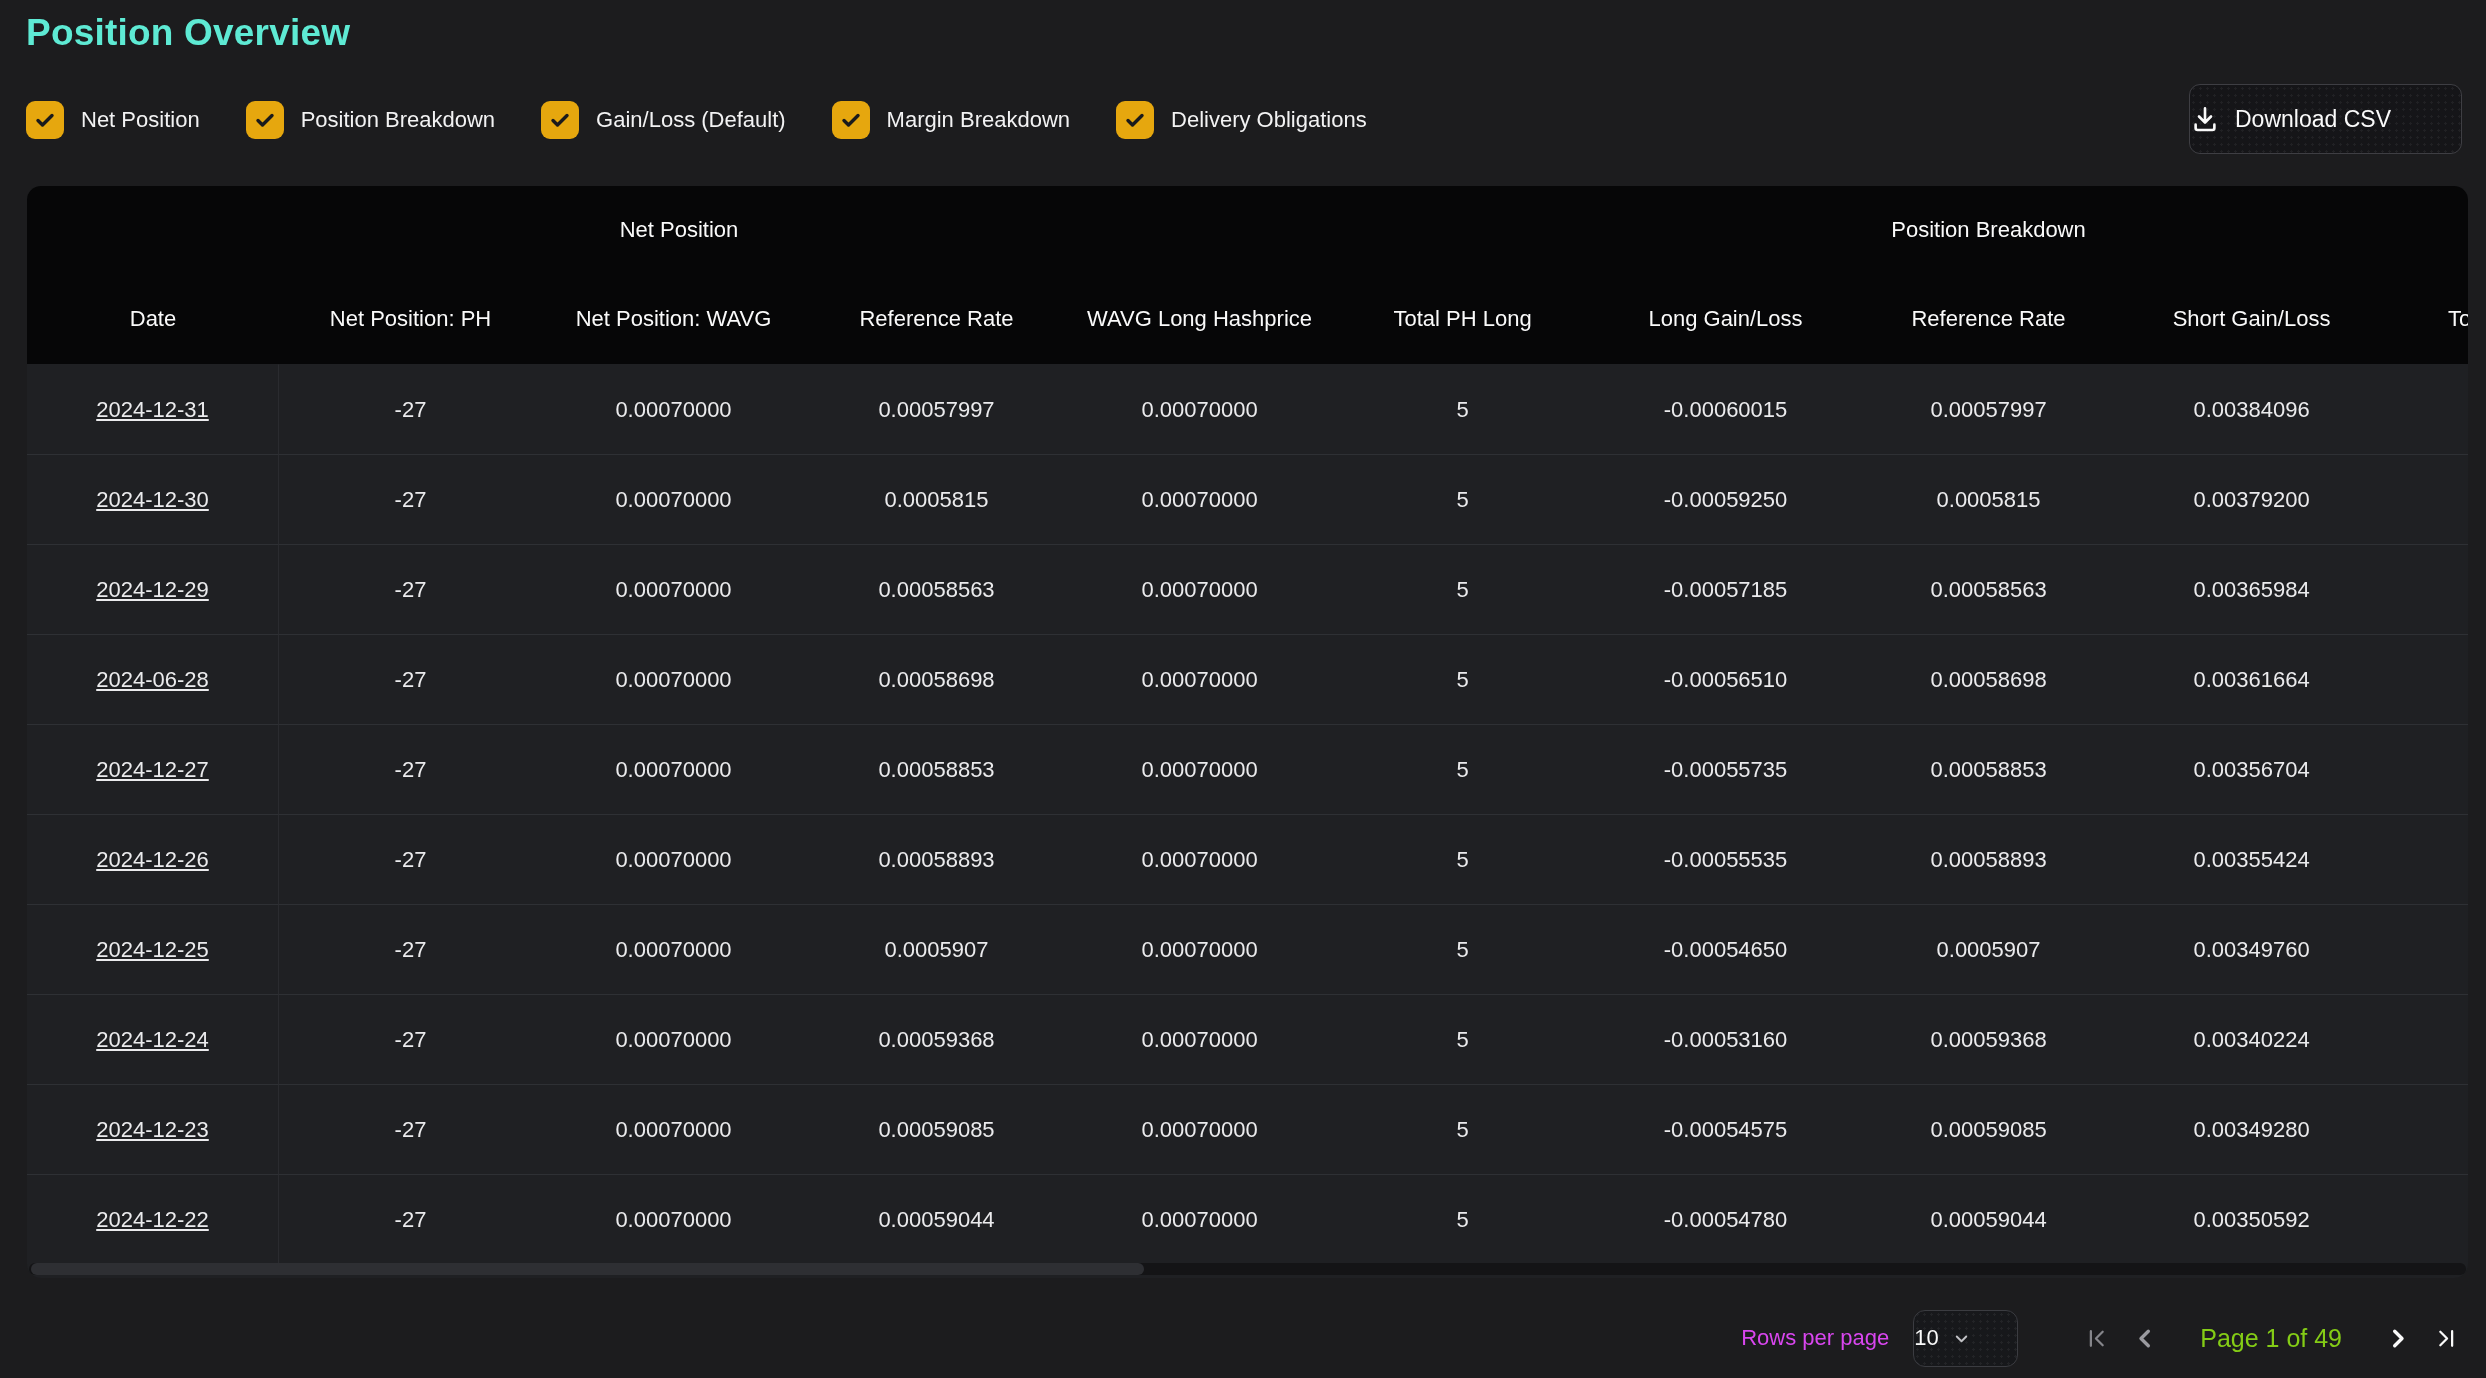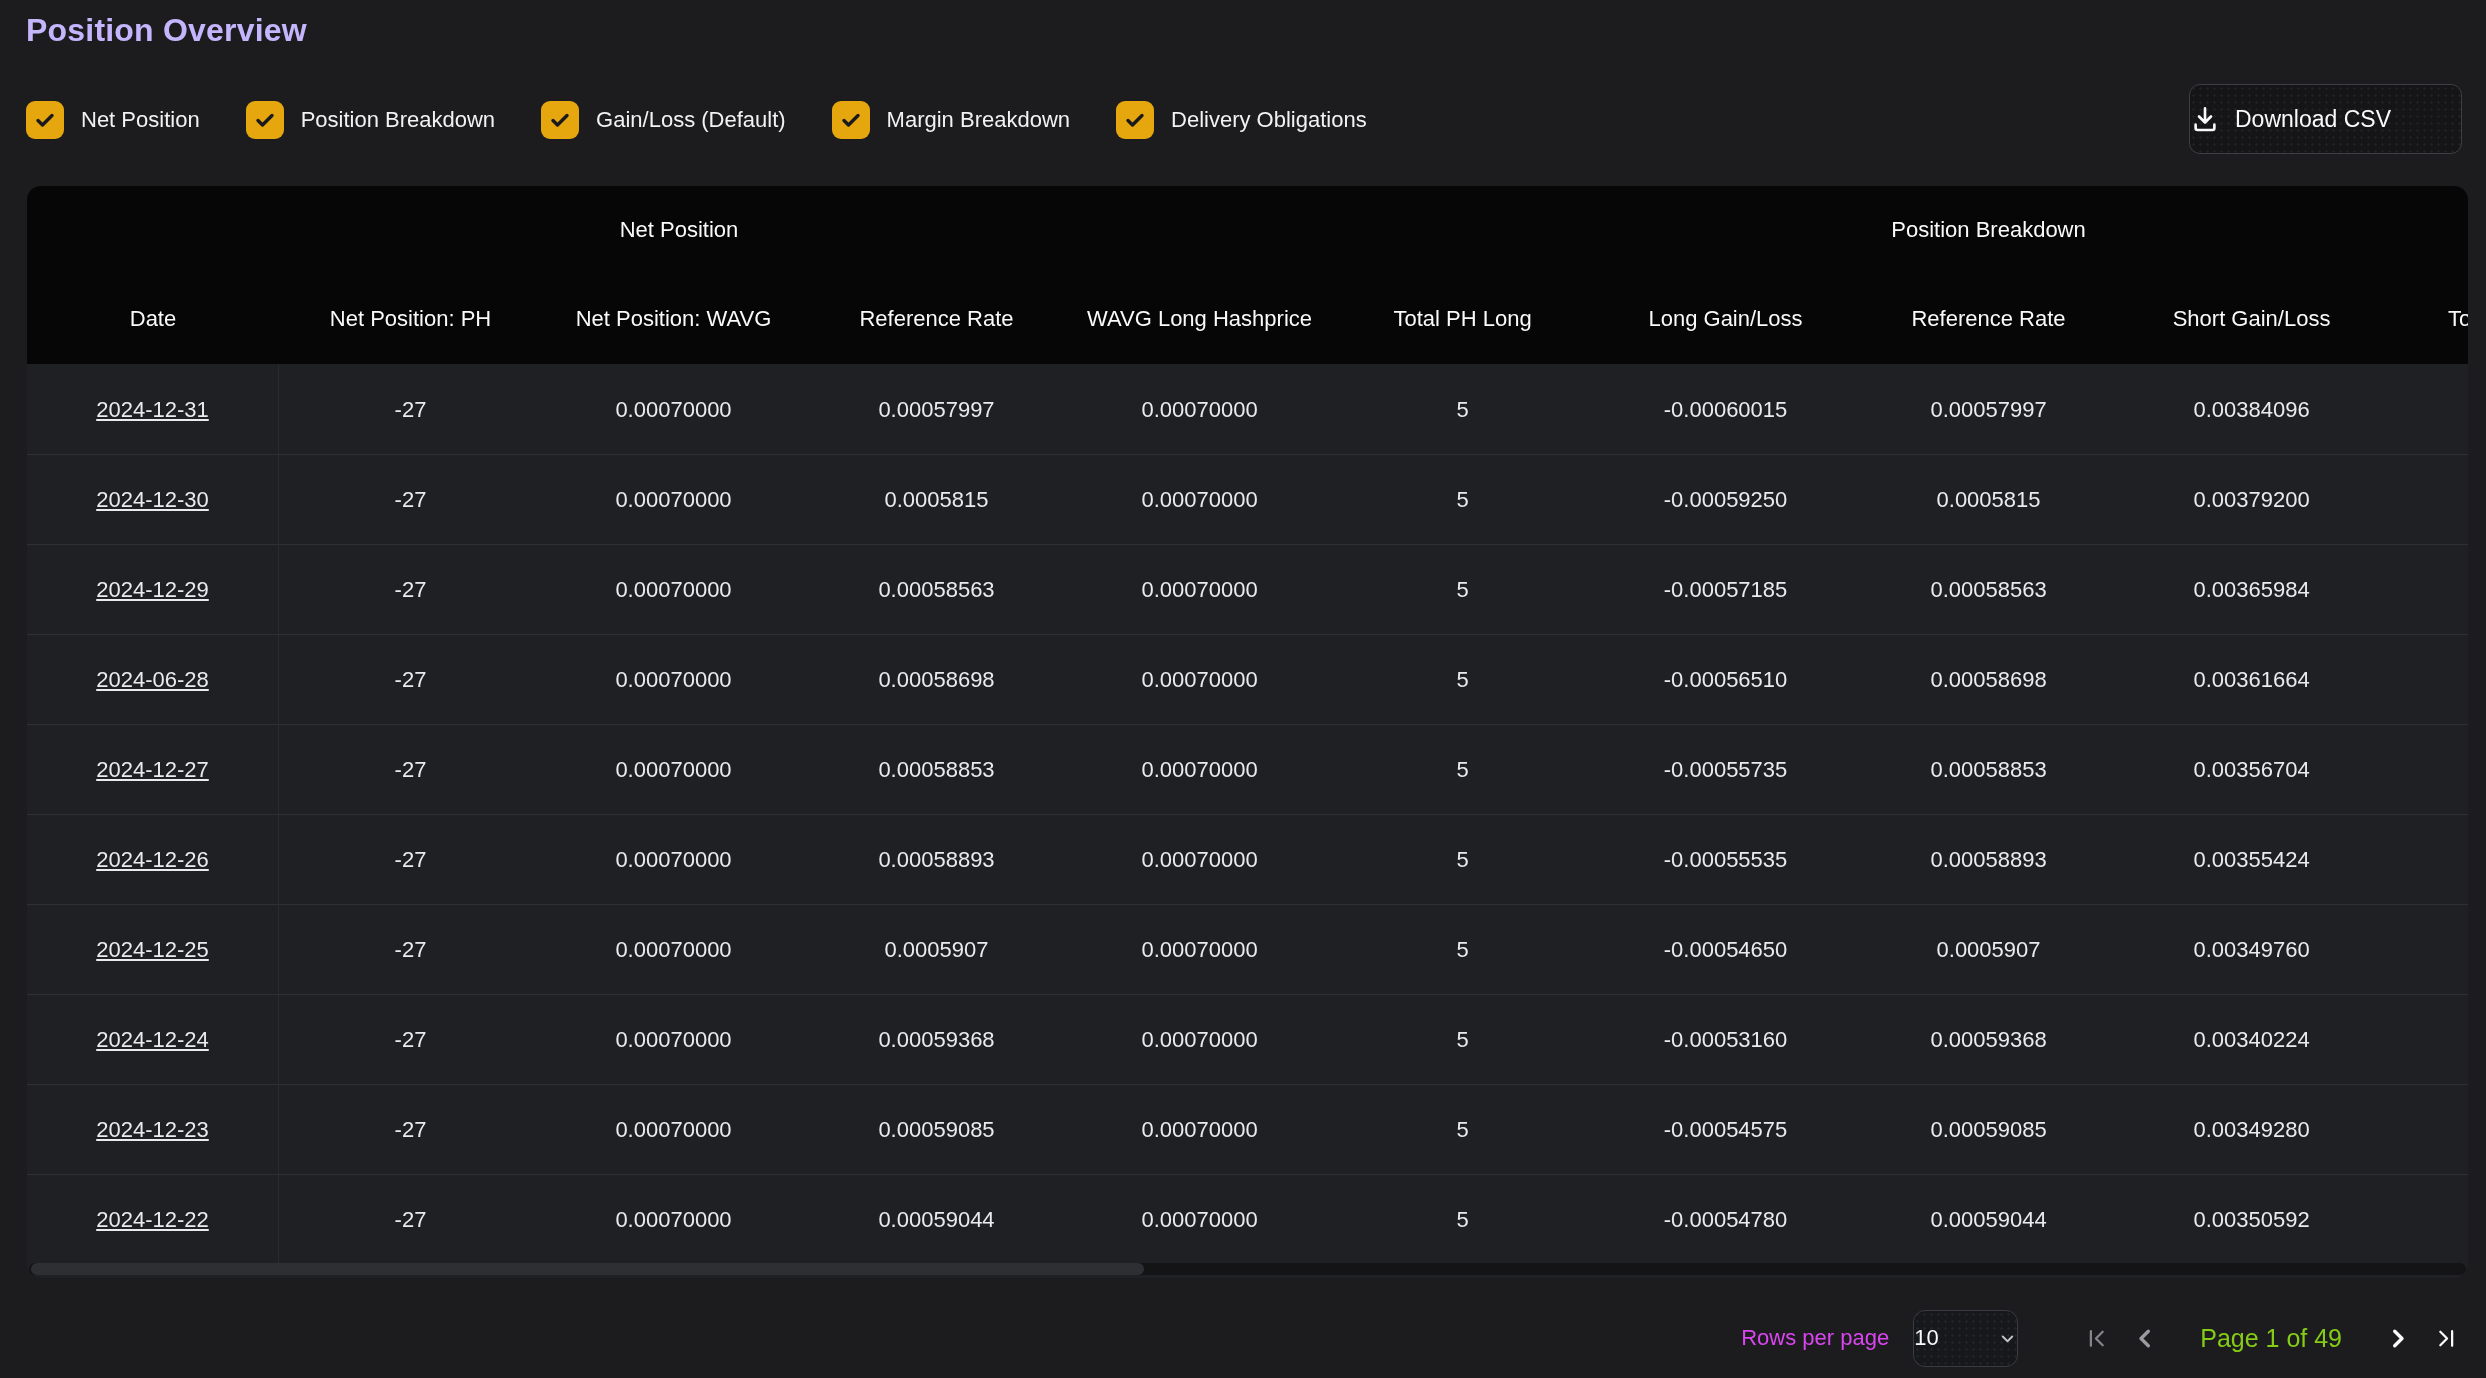--- a/index.html
+++ b/index.html
@@ -8,24 +8,24 @@
     position: relative;
     background: #1c1c1e;
     font-family: "Liberation Sans", sans-serif;
     color: #fafafa;
     overflow: hidden;
   }
 
   .page-title {
     position: absolute;
     left: 26px; top: 12px;
-    font-size: 32px;
+    font-size: 37px;
     font-weight: 700;
     letter-spacing: 0.2px;
-    color: #c4b5fd;
+    color: #5eead4;
   }
 
   
   .controls-row {
     position: absolute;
     left: 26px; top: 100px;
     height: 40px;
     display: flex;
     align-items: center;
     gap: 46px;
@@ -122,21 +122,21 @@
     height: 58px;
     display: flex;
     align-items: center;
   }
   .rpp-label { font-size: 22px; color: #d946ef; white-space: nowrap; }
   .rpp-select {
     margin-left: 24px;
     width: 105px; height: 57px;
     border: 1px solid #3b3c41;
     border-radius: 12px;
-    display: flex; align-items: center; justify-content: space-between; gap: 13px;
+    display: flex; align-items: center; justify-content: flex-start; gap: 13px;
     background-color: #17181b;
     background-image: radial-gradient(rgba(255,255,255,0.05) 1px, transparent 1.2px);
     background-size: 7px 7px;
     cursor: pointer;
   }
   .rpp-value { font-size: 22px; color: #fafafa; }
   .nav-group { margin-left: 64px; display: flex; align-items: center; gap: 21px; }
   .nav-btn { width: 28px; height: 28px; display: flex; align-items: center; justify-content: center; cursor: pointer; background: none; border: none; padding: 0; }
   .page-status { font-size: 25px; font-weight: 400; color: #84cc16; margin: 0 20px; white-space: nowrap; }
 </style>

